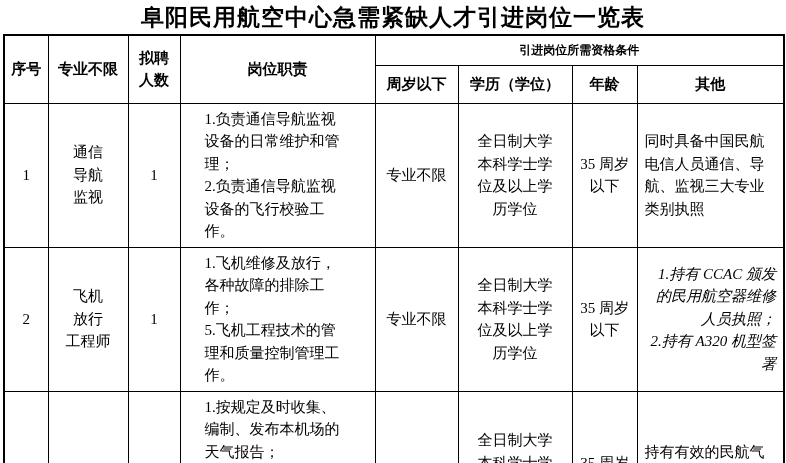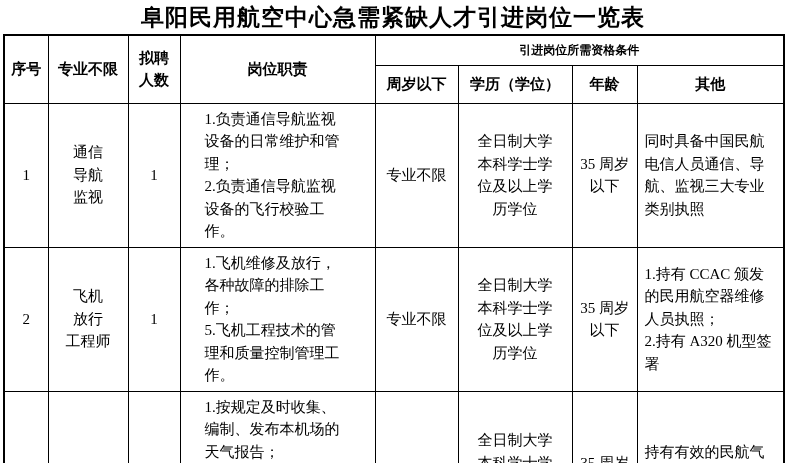--- a/index.html
+++ b/index.html
@@ -56,21 +56,22 @@
     padding: 4px 24px;
   }
   td.education {
     padding: 2px 19px;
   }
   td.other {
     text-align: left;
     padding: 4px 7px;
   }
   tbody tr.row-2 td.other {
-    text-align: left;
+    text-align: right;
+    font-style: italic;
   }
 </style>
 </head>
 <body>
 
 <div class="title">阜阳民用航空中心急需紧缺人才引进岗位一览表</div>
 
 <table class="grid">
   <colgroup>
     <col style="width:44px">

